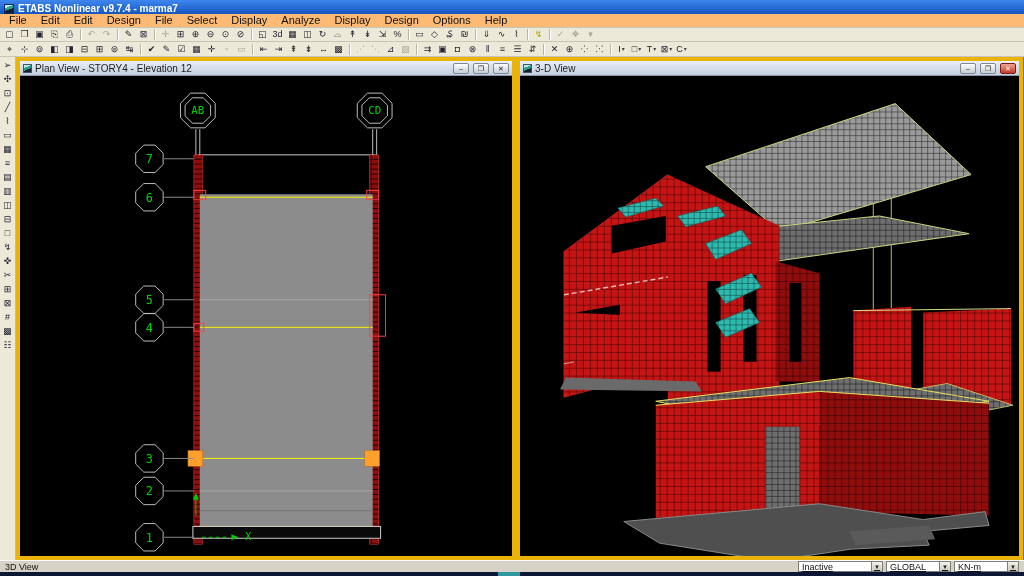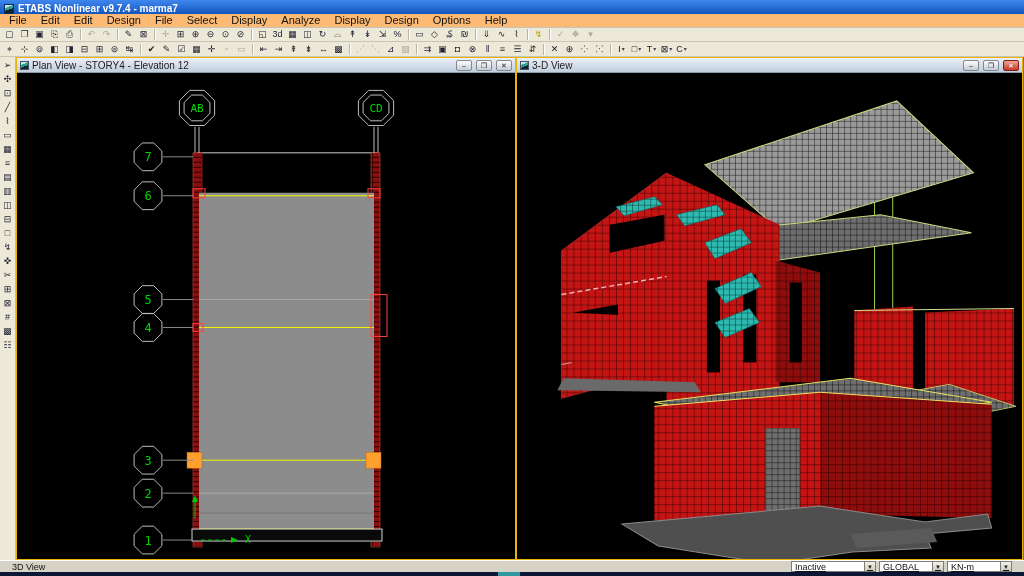--- a/index.html
+++ b/index.html
@@ -20,37 +20,37 @@
     font-size:9px;line-height:9px;color:#223;cursor:default}
   .tbtn.dim{color:#aaa79a}
   .tbtn.accent{color:#b8a000}
   .tsep{width:1px;height:11px;background:#b9b5a5;margin:0 3px;box-shadow:1px 0 0 #fff}
   .dropmark{font-size:6px;color:#445;margin-left:1px}
   
   .main{display:flex;height:503px;background:#6e6e66}
   .vtools{width:16px;background:#ece9d8;border-right:1px solid #c0bcac;display:flex;
     flex-direction:column;align-items:center;padding-top:1px}
   .vtools .tbtn{width:14px;height:14px}
-  .child{display:flex;flex-direction:column;border:1px solid #eab308;background:#000}
+  .child{display:flex;flex-direction:column;border:4px solid #eab308;background:#000}
   #plan-window{width:500px}
   #view3d-window{flex:1;margin-right:1px}
   .ctitle{height:14px;background:linear-gradient(#eaeff8,#c2cede);display:flex;align-items:center;
     gap:3px;padding:0 3px;font-size:10px;color:#1c1c1c;flex:0 0 auto}
   .cicon{width:9px;height:9px;border:1px solid #456;
     background:linear-gradient(160deg,#bfe9e4 30%,#2fa08e 30% 60%,#13222c 60%)}
   .ctitle .label{flex:1;white-space:nowrap;overflow:hidden}
   .winbtn{width:16px;height:11px;border:1px solid #808890;border-radius:2px;
     background:linear-gradient(#fdfdfd,#c6cdd6);display:flex;align-items:center;justify-content:center;
     font-size:7px;line-height:7px;color:#222;margin-left:1px;cursor:default}
   .winbtn.close-red{background:linear-gradient(#f2a492,#c23a28);border-color:#7a2014;color:#fff}
   .ccontent{flex:1;position:relative;background:#000;border-top:1px solid #8a97ac}
   .ccontent svg{position:absolute;inset:0;width:100%;height:100%}
   
   .statusbar{height:12px;background:#d6d2c6;border-top:1px solid #fff;display:flex;
-    align-items:center;font-size:9px;color:#111;padding:0 12px;gap:0}
+    align-items:center;font-size:9px;color:#111;padding:0 5px;gap:0}
   .statusbar .spacer{flex:1}
   .combo{display:flex;align-items:stretch;height:11px;background:#fff;border:1px solid #7e7e76;
     font-size:9px;color:#111;cursor:default}
   .combo .val{padding:0 3px;display:flex;align-items:center;min-width:52px}
   .combo.wide .val{min-width:72px}
   .combo .arrow{width:11px;background:linear-gradient(#f4f2ea,#cdc9bd);border-left:1px solid #7e7e76;
     display:flex;align-items:center;justify-content:center;font-size:6px;color:#222}
   .bottomstrip{height:4px;background:#0b1734;position:relative}
   .bottomstrip .tealseg{position:absolute;left:498px;top:0;width:22px;height:4px;background:#2d98a0}
 </style>

